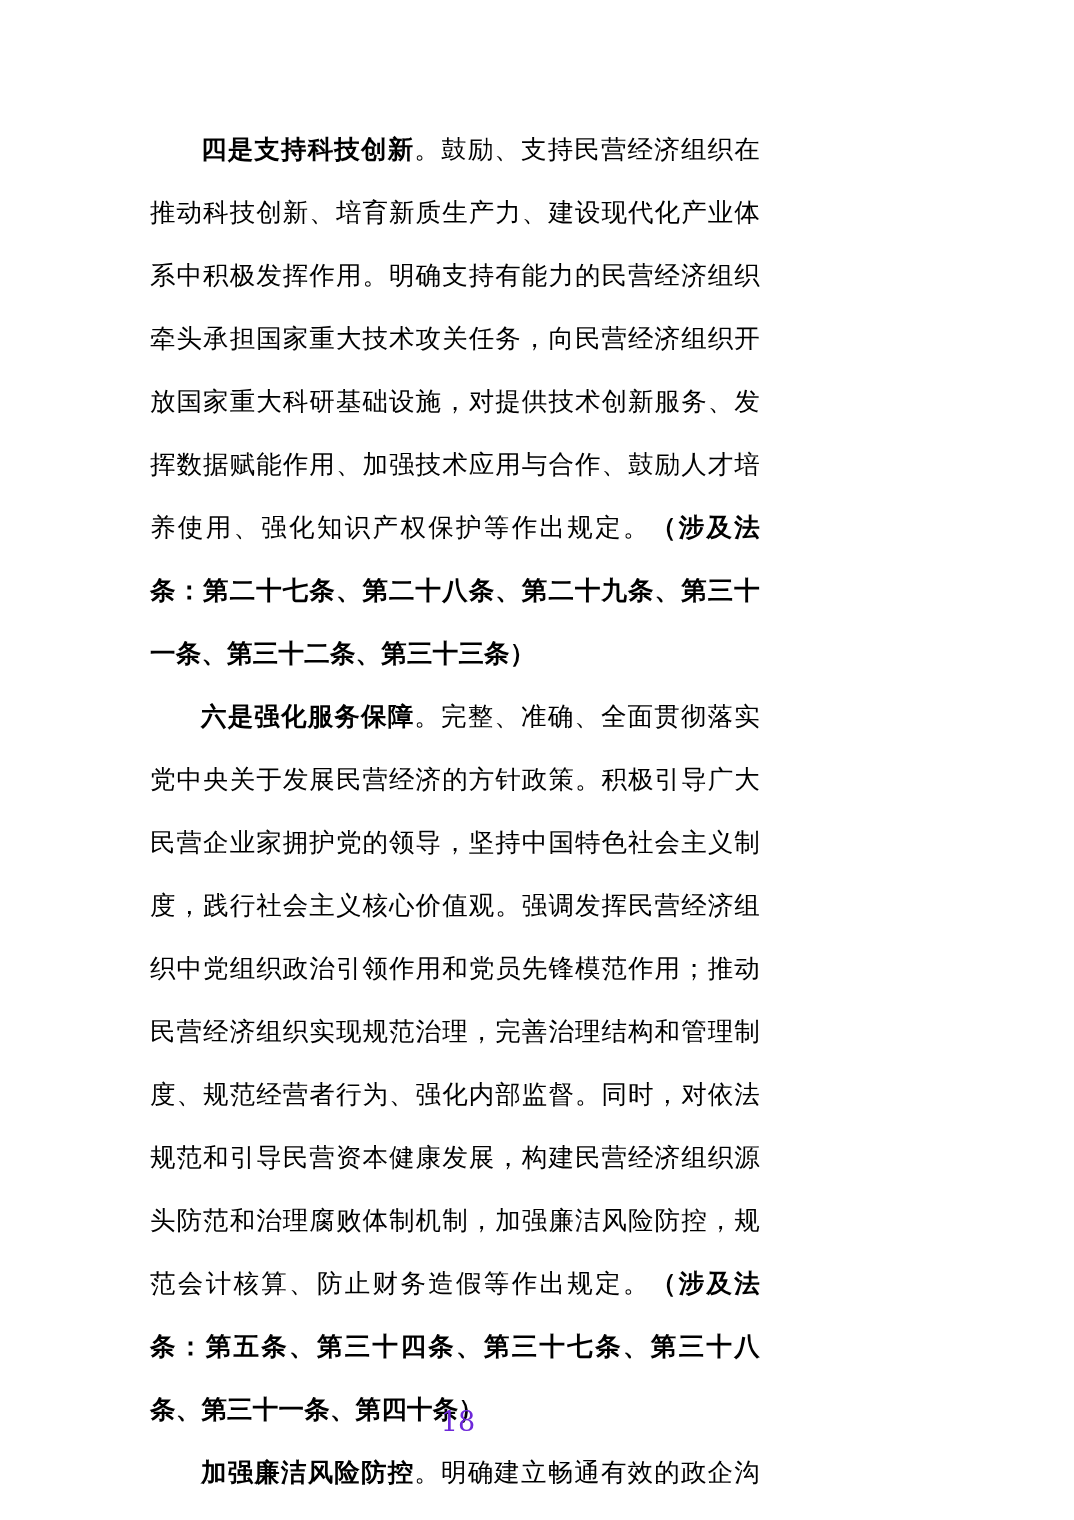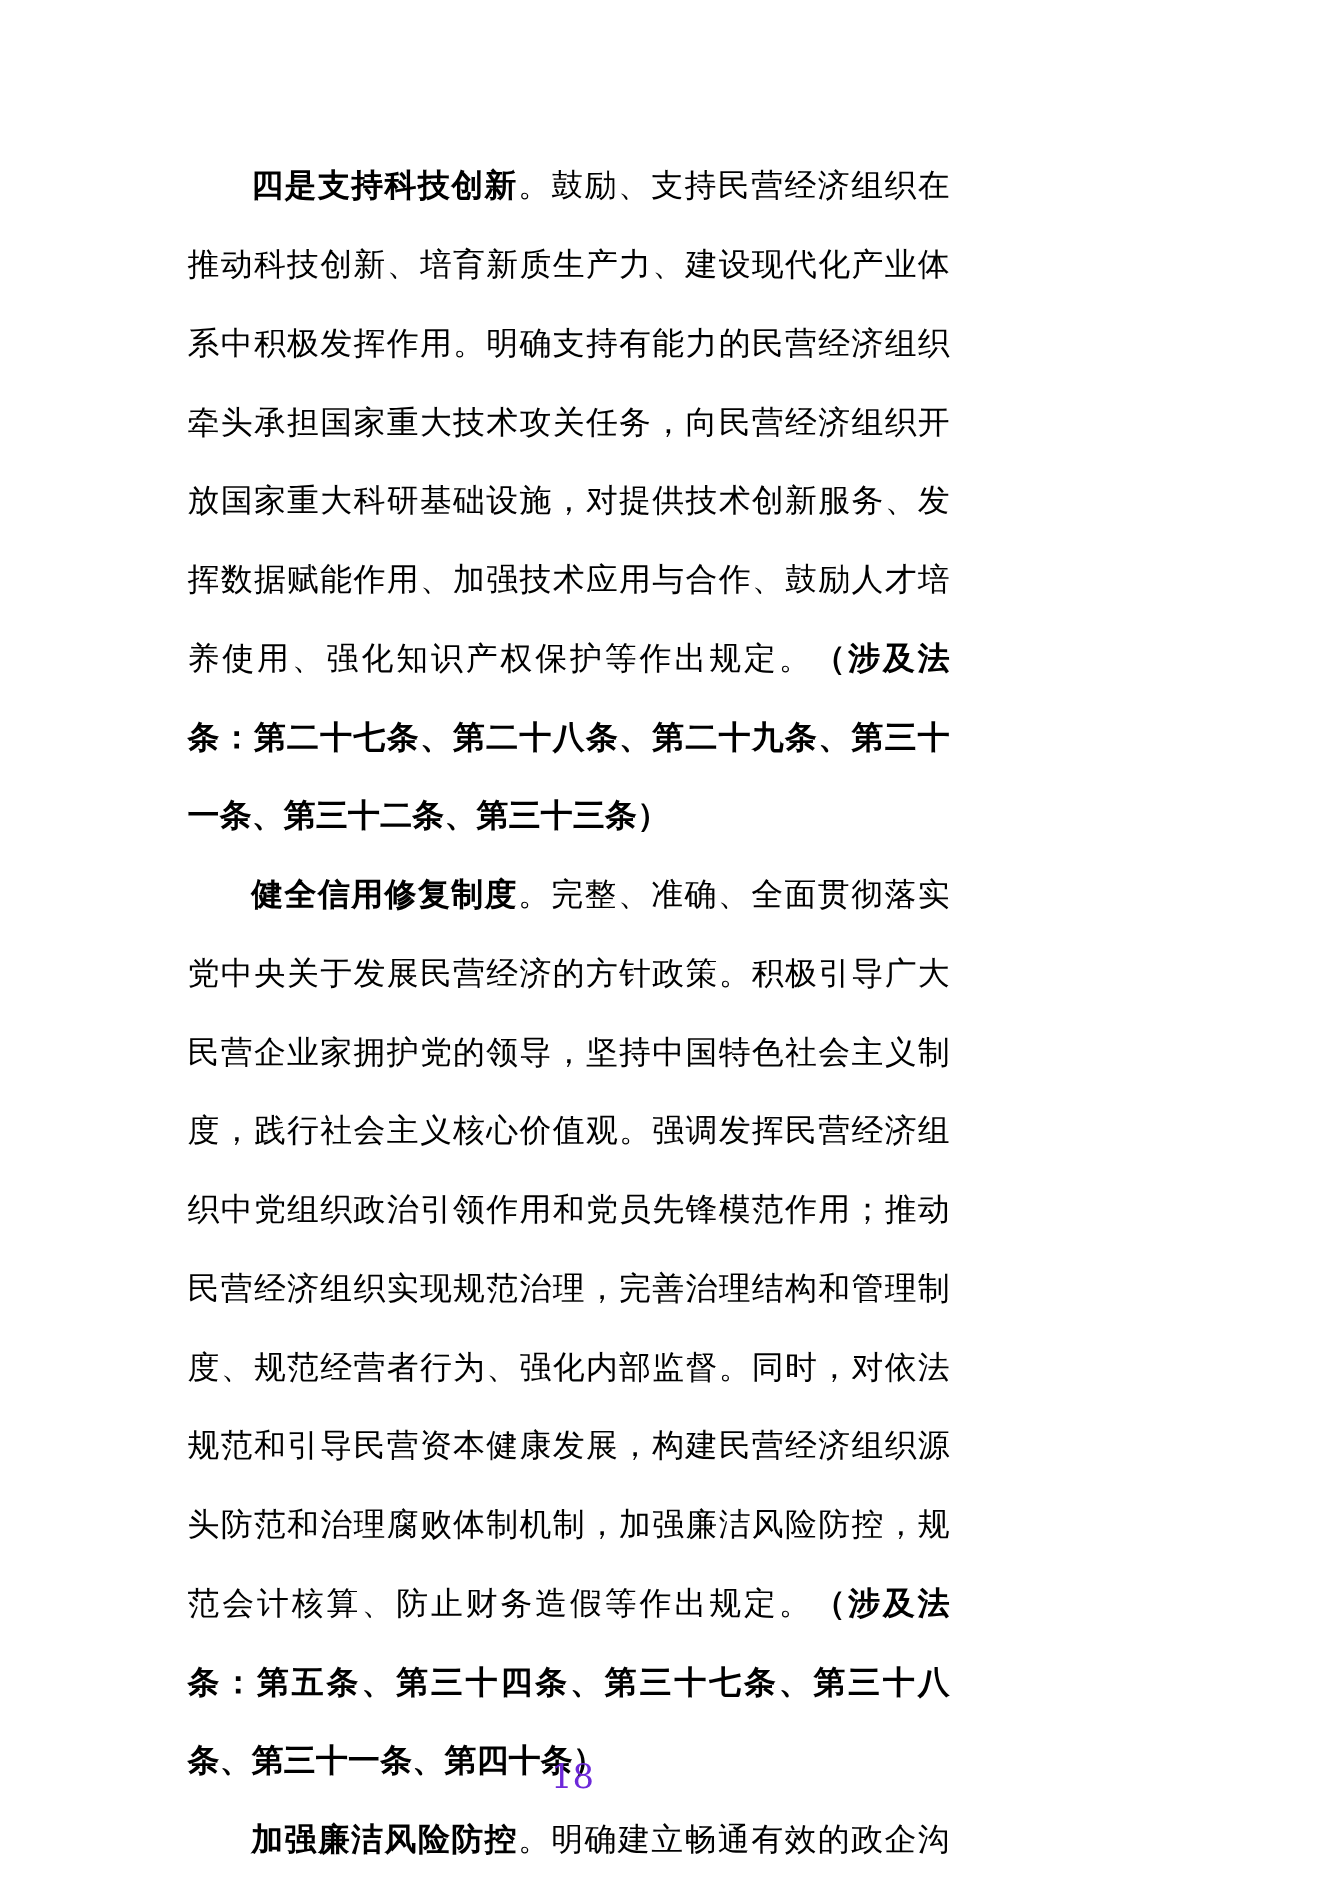--- a/index.html
+++ b/index.html
@@ -57,21 +57,21 @@
 <body>
 
 <div class="page">
   <div class="doc-body">
 
     <p class="para">
       <span class="lead">四是支持科技创新</span><span>。鼓励、支持民营经济组织在推动科技创新、培育新质生产力、建设现代化产业体系中积极发挥作用。明确支持有能力的民营经济组织牵头承担国家重大技术攻关任务，向民营经济组织开放国家重大科研基础设施，对提供技术创新服务、发挥数据赋能作用、加强技术应用与合作、鼓励人才培养使用、强化知识产权保护等作出规定。</span><span class="ref">（涉及法条：第二十七条、第二十八条、第二十九条、第三十一条、第三十二条、第三十三条）</span>
     </p>
 
     <p class="para">
-      <span class="lead">健全信用修复制度</span><span>。完整、准确、全面贯彻落实党中央关于发展民营经济的方针政策。积极引导广大民营企业家拥护党的领导，坚持中国特色社会主义制度，践行社会主义核心价值观。强调发挥民营经济组织中党组织政治引领作用和党员先锋模范作用；推动民营经济组织实现规范治理，完善治理结构和管理制度、规范经营者行为、强化内部监督。同时，对依法规范和引导民营资本健康发展，构建民营经济组织源头防范和治理腐败体制机制，加强廉洁风险防控，规范会计核算、防止财务造假等作出规定。</span><span class="ref">（涉及法条：第五条、第三十四条、第三十七条、第三十八条、第三十一条、第四十条）</span>
+      <span class="lead">六是强化服务保障</span><span>。完整、准确、全面贯彻落实党中央关于发展民营经济的方针政策。积极引导广大民营企业家拥护党的领导，坚持中国特色社会主义制度，践行社会主义核心价值观。强调发挥民营经济组织中党组织政治引领作用和党员先锋模范作用；推动民营经济组织实现规范治理，完善治理结构和管理制度、规范经营者行为、强化内部监督。同时，对依法规范和引导民营资本健康发展，构建民营经济组织源头防范和治理腐败体制机制，加强廉洁风险防控，规范会计核算、防止财务造假等作出规定。</span><span class="ref">（涉及法条：第五条、第三十四条、第三十七条、第三十八条、第三十一条、第四十条）</span>
     </p>
 
     <p class="para">
       <span class="lead">加强廉洁风险防控</span><span>。明确建立畅通有效的政企沟通机制，制定与经营主体生产经营活动密切相关的规范性文件等应当注重听取意见；与有关法律相衔接，明确规定法不溯及既往原则。强化行政执法监督，坚决遏制乱收费、乱罚款、乱检查、乱查封等行为。对高效便利办理涉企事项、完善人才激励政策、健全信用修复制度、健全纠纷多元化解机制、发挥行业协会商会作用、加强海外综合服务和权益保护等作</span><span class="ref"></span>
     </p>
 
   </div>
 
   <div class="page-number">18</div>
 </div>

